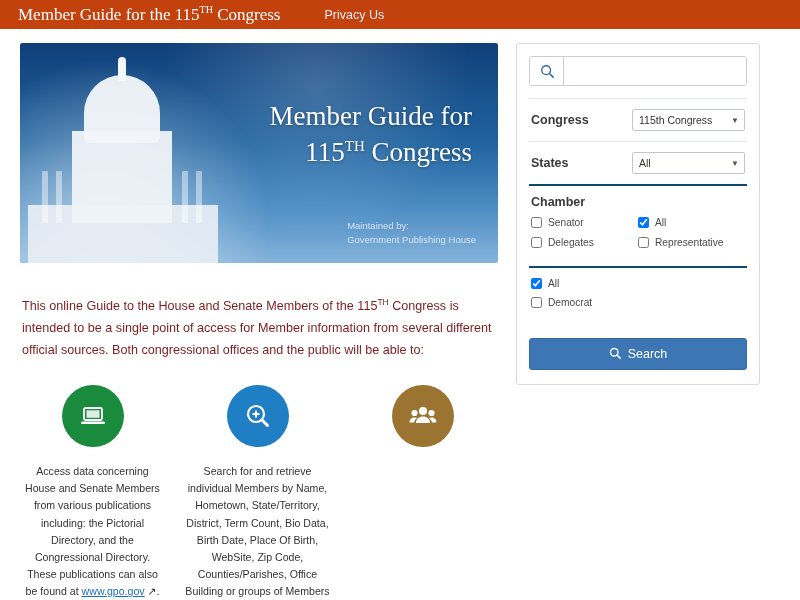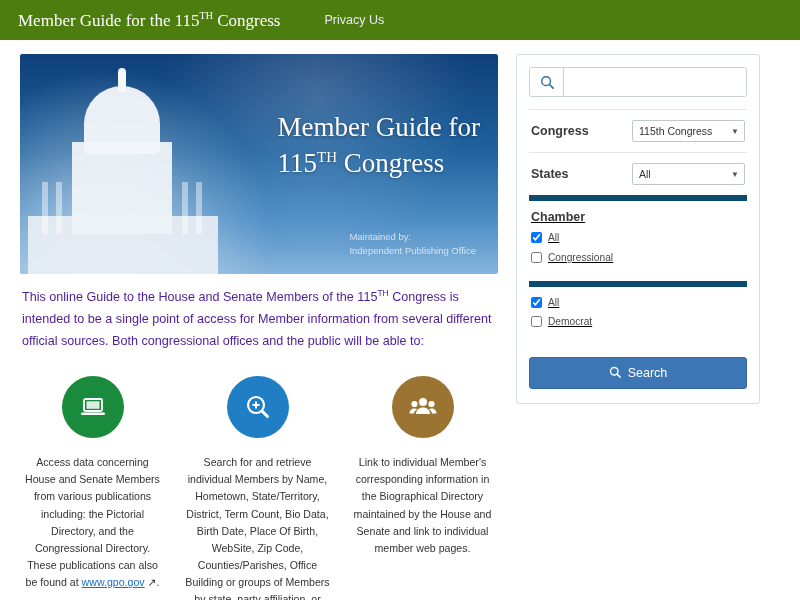--- a/index.html
+++ b/index.html
@@ -6,22 +6,22 @@
   html, body {
     margin: 0; padding: 0;
     width: 800px; height: 600px;
     overflow: hidden;
     background: #ffffff;
     font-family: "Liberation Sans", sans-serif;
   }
 
   
   #navbar {
-    height: 40px;
-    background: #4d7c0f;
+    height: 29px;
+    background: #c2410c;
     display: flex;
     align-items: center;
     padding: 0 0 0 18px;
     color: #ffffff;
   }
   #brand {
     font-family: "Liberation Serif", serif;
     font-size: 17px;
     color: #ffffff;
     white-space: nowrap;
@@ -92,44 +92,45 @@
     background: #f5f8fb;
     border-radius: 4px 4px 0 0;
   }
   .cap-col {
     position: absolute; bottom: 40px;
     width: 6px; height: 52px;
     background: rgba(255,255,255,0.45);
   }
   #hero-title {
     position: absolute;
-    right: 18px; top: 56px;
+    right: 26px; top: 56px;
+    text-align: right;
     color: #ffffff;
     font-family: "Liberation Serif", serif;
     font-size: 27px;
     line-height: 1.32;
     text-shadow: 0 1px 3px rgba(0,0,0,0.35);
   }
   #hero-title sup { font-size: 15px; vertical-align: super; }
   #hero-credit {
     position: absolute;
     right: 22px; bottom: 16px;
     color: #dfe8f2;
     font-size: 9.5px;
     line-height: 1.5;
     text-align: left;
     opacity: 0.92;
   }
 
   
   #intro {
-    margin-top: 12px;
+    margin-top: 32px;
     font-size: 12.6px;
     line-height: 1.72;
-    color: #4c1d95;
+    color: #7f1d1d;
     padding: 0 2px;
   }
   #intro sup { font-size: 8.5px; vertical-align: super; }
 
   
   #features {
     display: flex;
     margin-top: 24px;
     gap: 20px;
   }
@@ -217,23 +218,22 @@
   .select-arrow {
     position: absolute;
     right: 6px; top: 50%;
     transform: translateY(-50%);
     pointer-events: none;
     font-size: 8px;
     color: #555;
   }
 
   .check-block {
-    border-top: 6px solid #0c4a6e;
+    border-top: 2px solid #0c4a6e;
     padding: 9px 2px 10px 2px;
-    text-decoration: underline;
   }
   .check-block .field-label { display: block; margin-bottom: 7px; }
   .check-grid {
     display: flex;
     gap: 0;
   }
   .check-col { width: 50%; }
   .check-item {
     display: flex;
     align-items: flex-start;
@@ -291,21 +291,21 @@
         <div class="cap-col" style="left:28px"></div>
         <div class="cap-col" style="left:154px"></div>
         <div class="cap-col" style="left:168px"></div>
       </div>
       <div id="hero-title">
         <div>Member Guide for</div>
         <div><span>115</span><sup>TH</sup><span> Congress</span></div>
       </div>
       <div id="hero-credit">
         <div>Maintained by:</div>
-        <div>Independent Publishing Office</div>
+        <div>Government Publishing House</div>
       </div>
     </div>
 
     <p id="intro"><span>This online Guide to the House and Senate Members of the 115</span><sup>TH</sup><span> Congress is intended to be a single point of access for Member information from several different official sources. Both congressional offices and the public will be able to:</span></p>
 
     <div id="features">
 
       <div class="feature">
         <div class="feature-circle" style="background:#1a8a3c">
           <svg width="30" height="30" viewBox="0 0 30 30" aria-hidden="true">
@@ -333,21 +333,20 @@
         <div class="feature-circle" style="background:#9a7430">
           <svg width="32" height="32" viewBox="0 0 32 32" aria-hidden="true">
             <circle cx="16" cy="11" r="4" fill="#ffffff"></circle>
             <path d="M9 23c0-3.9 3.1-6.5 7-6.5s7 2.6 7 6.5z" fill="#ffffff"></path>
             <circle cx="7.5" cy="13" r="3.1" fill="#ffffff"></circle>
             <path d="M2.5 22.5c0-3 2.2-5 5-5 1 0 1.9.2 2.6.6-1.6 1.1-2.7 2.6-3.1 4.4z" fill="#ffffff"></path>
             <circle cx="24.5" cy="13" r="3.1" fill="#ffffff"></circle>
             <path d="M29.5 22.5c0-3-2.2-5-5-5-1 0-1.9.2-2.6.6 1.6 1.1 2.7 2.6 3.1 4.4z" fill="#ffffff"></path>
           </svg>
         </div>
-        <div class="feature-text">Link to individual Member's corresponding information in the Biographical Directory maintained by the House and Senate and link to individual member web pages.</div>
       </div>
 
     </div>
   </div>
 
   <div id="right-col">
     <div id="panel">
 
       <div id="search-row">
         <div id="search-icon-btn">
@@ -377,26 +376,36 @@
           </select>
           <span class="select-arrow">▼</span>
         </span>
       </div>
 
       <div class="check-block">
         <span class="field-label">Chamber</span>
         <div class="check-grid">
           <div class="check-col">
             <label class="check-item">
+              <input type="checkbox" style="">
+              <span>Senator</span>
+            </label>
+            <label class="check-item">
+              <input type="checkbox" style="">
+              <span>Delegates</span>
+            </label>
+          </div>
+          <div class="check-col">
+            <label class="check-item">
               <input type="checkbox" checked="" style="">
               <span>All</span>
             </label>
             <label class="check-item">
               <input type="checkbox" style="">
-              <span>Congressional</span>
+              <span>Representative</span>
             </label>
           </div>
         </div>
       </div>
 
       <div class="check-block">
         <div class="check-grid">
           <div class="check-col">
             <label class="check-item">
               <input type="checkbox" checked="" style="">

